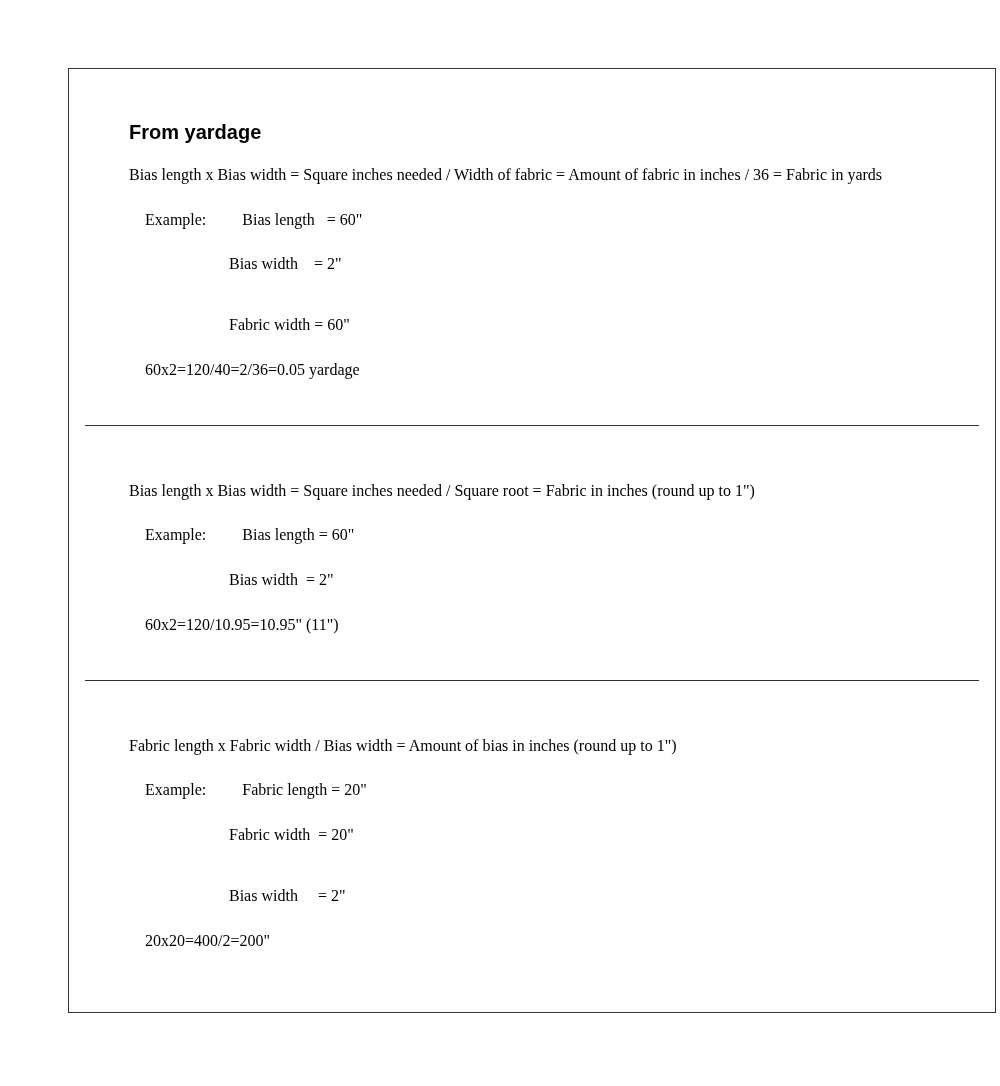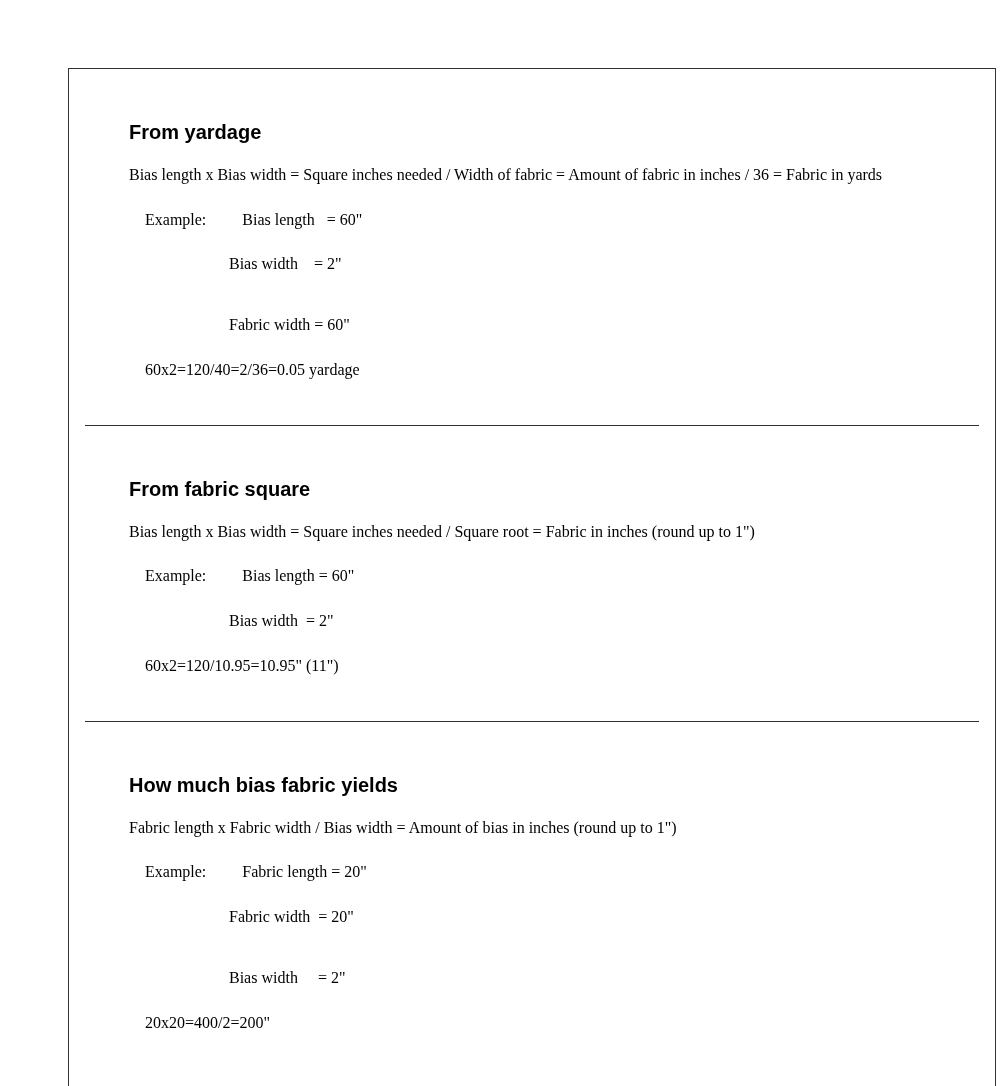--- a/index.html
+++ b/index.html
@@ -65,31 +65,29 @@
     <div class="section-formula">Bias length x Bias width = Square inches needed / Width of fabric = Amount of fabric in inches / 36 = Fabric in yards</div>
     <div class="section-example">
       <span>Example:</span><span> Bias length &nbsp; = 60"</span><br>
       <span class="example-indent" style="display:inline-block;">Bias width &nbsp;&nbsp; = 2"</span><br>
       <span class="example-indent" style="display:inline-block;">Fabric width = 60"</span><br>
       <span>60x2=120/40=2/36=0.05 yardage</span>
     </div>
   </div>
 
   <div class="section">
-    <div class="section-title">From fabric square</div>
     <div class="section-formula">Bias length x Bias width = Square inches needed / Square root = Fabric in inches (round up to 1")</div>
     <div class="section-example">
       <span>Example:</span><span> Bias length = 60"</span><br>
       <span class="example-indent" style="display:inline-block;">Bias width &nbsp;= 2"</span><br>
       <span>60x2=120/10.95=10.95" (11")</span>
     </div>
   </div>
 
   <div class="section">
-    <div class="section-title">How much bias fabric yields</div>
     <div class="section-formula">Fabric length x Fabric width / Bias width = Amount of bias in inches (round up to 1")</div>
     <div class="section-example">
       <span>Example:</span><span> Fabric length = 20"</span><br>
       <span class="example-indent" style="display:inline-block;">Fabric width &nbsp;= 20"</span><br>
       <span class="example-indent" style="display:inline-block;">Bias width &nbsp;&nbsp;&nbsp; = 2"</span><br>
       <span>20x20=400/2=200"</span>
     </div>
   </div>
 
 </div>

